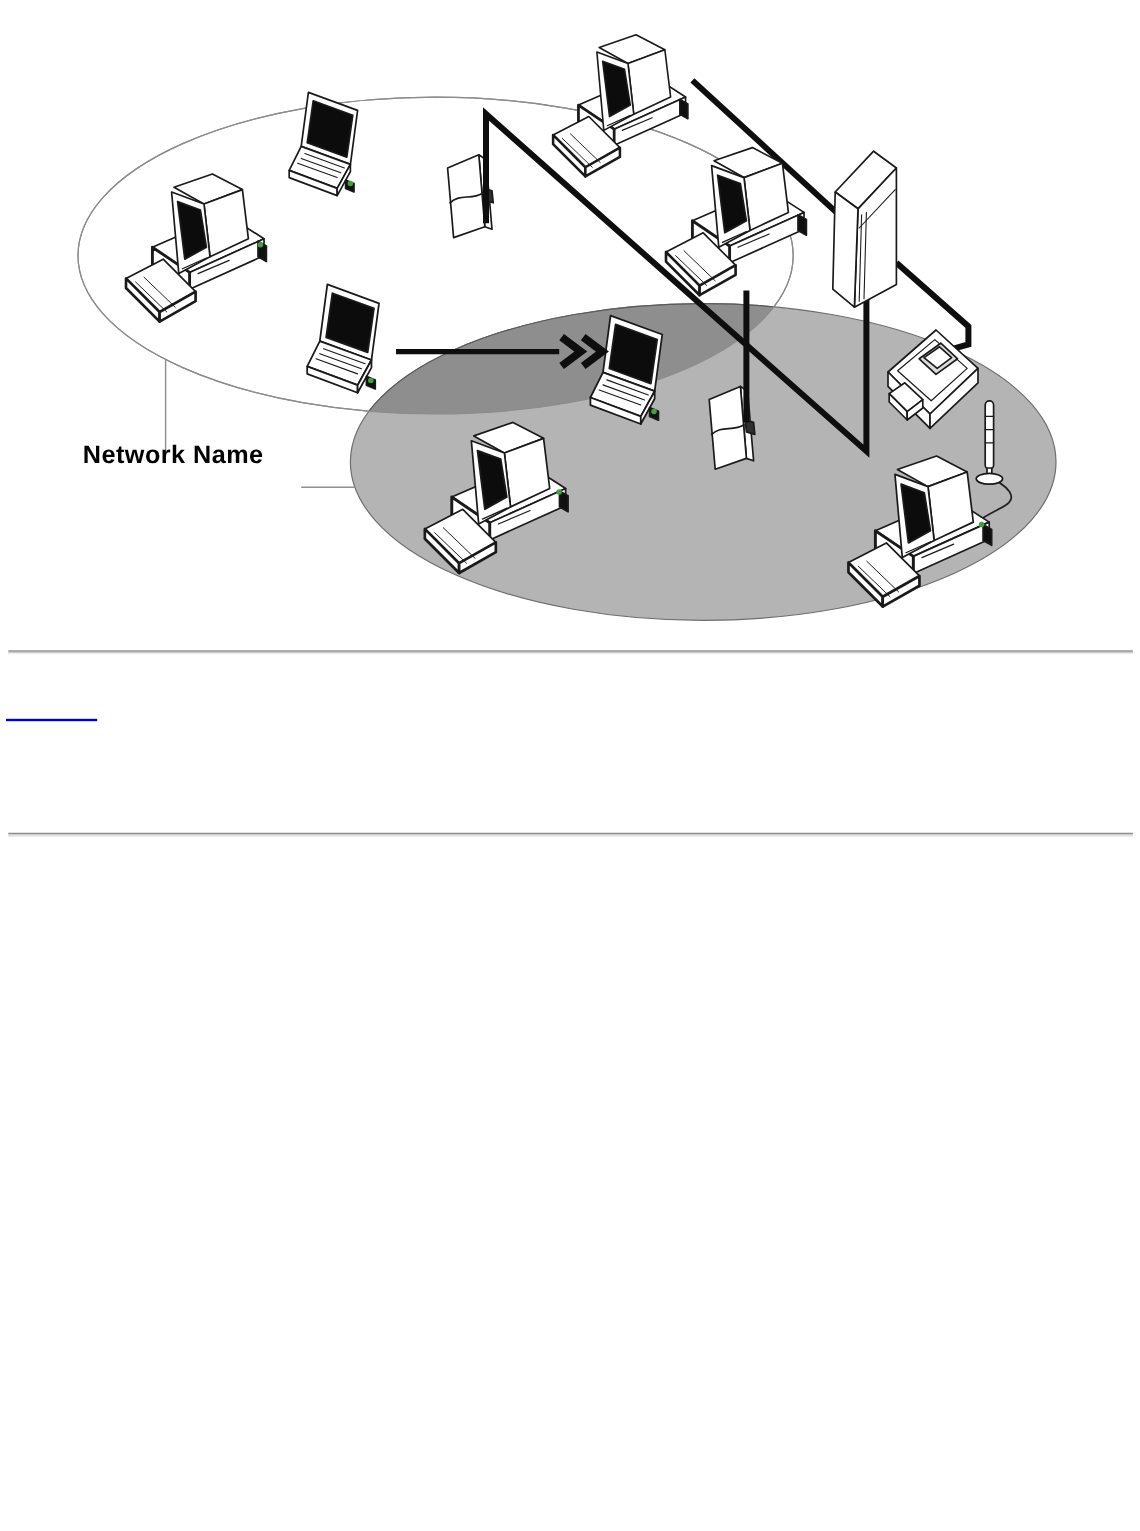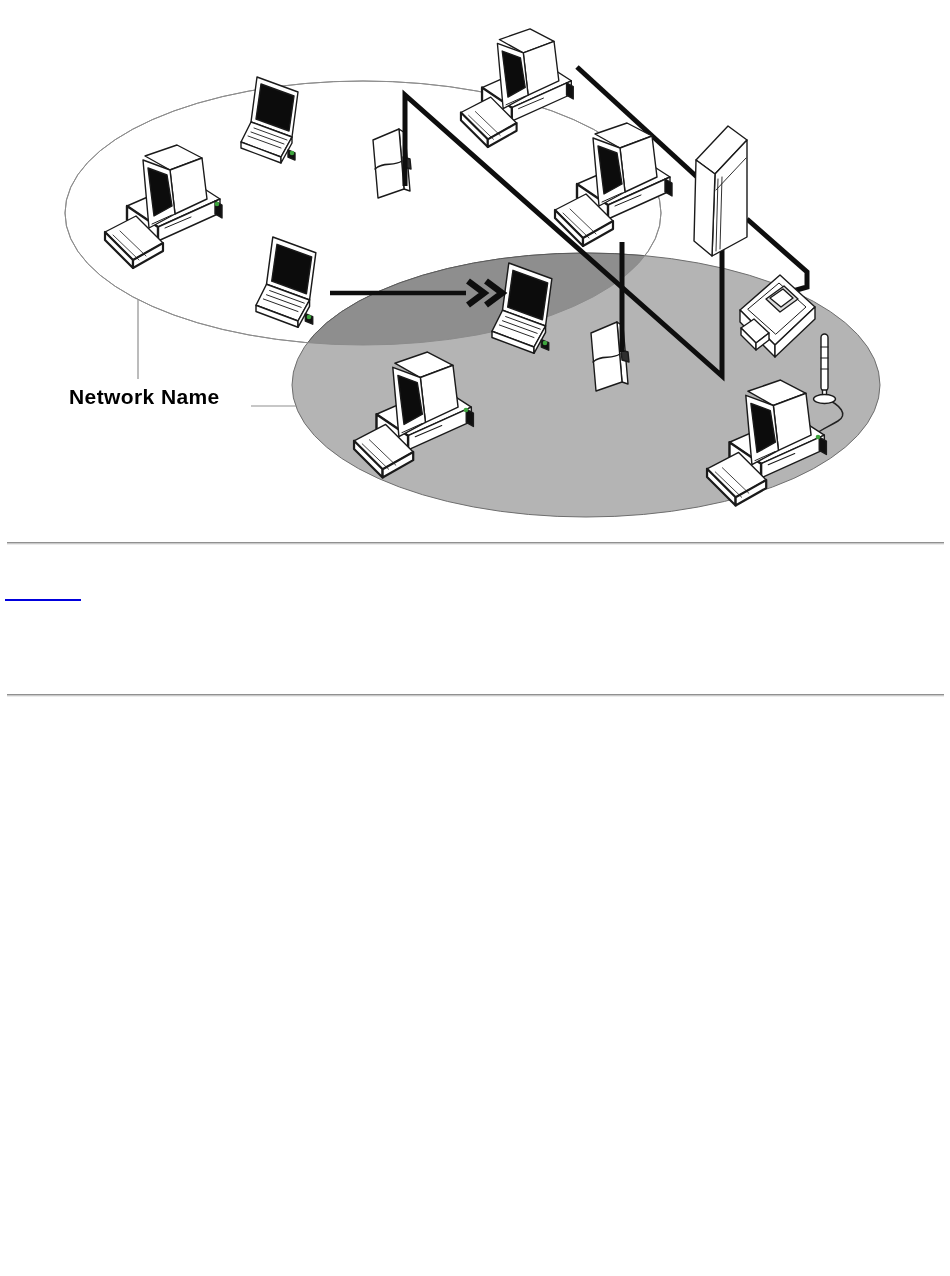--- a/index.html
+++ b/index.html
@@ -1,20 +1,20 @@
 <!DOCTYPE html>
 <html><head>
 <meta charset="utf-8">
 <style>
   html,body{margin:0;padding:0;background:#ffffff;}
   .page{position:relative;width:950px;height:1276px;background:#fff;overflow:hidden;
         font-family:"Liberation Sans",sans-serif;}
   .diagram-wrap{position:absolute;top:0;left:0;width:950px;height:540px;}
   #diagram-svg{position:absolute;top:0;left:0;}
-  .net-label{position:absolute;left:69px;top:385px;font-weight:bold;font-size:21px;
+  .net-label{position:absolute;left:69px;top:368px;font-weight:bold;font-size:21px;
              letter-spacing:.4px;color:#000;white-space:nowrap;}
   .rule{position:absolute;left:7px;right:6px;height:1px;margin:0;border:0;
         background:#c9c9c9;border-top:1px solid #909090;border-bottom:1px solid #ececec;}
   .r1{top:542px;}
   .r2{top:694px;}
   .ghost-link{position:absolute;left:5px;top:588px;width:76px;height:11px;display:block;
               border-bottom:2px solid #0000dd;color:#0000dd;font-size:10px;line-height:11px;
               text-decoration:none;overflow:hidden;}
   
   .icon{stroke:#1a1a1a;stroke-width:1.4;stroke-linejoin:round;stroke-linecap:round;fill:#fff;}

